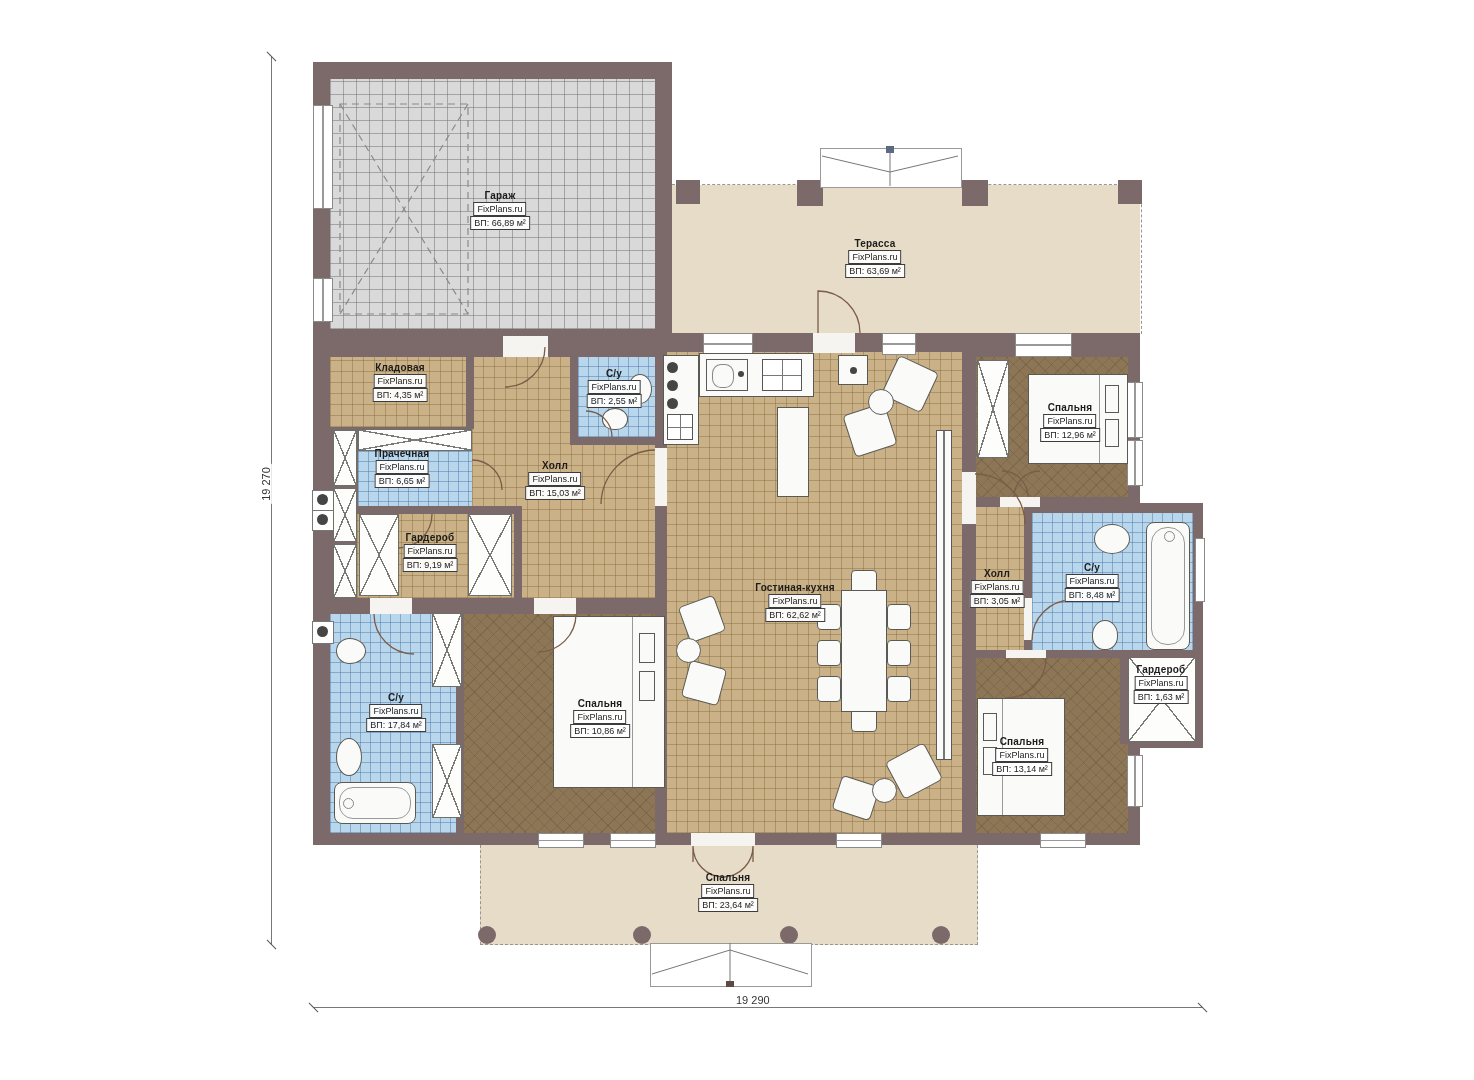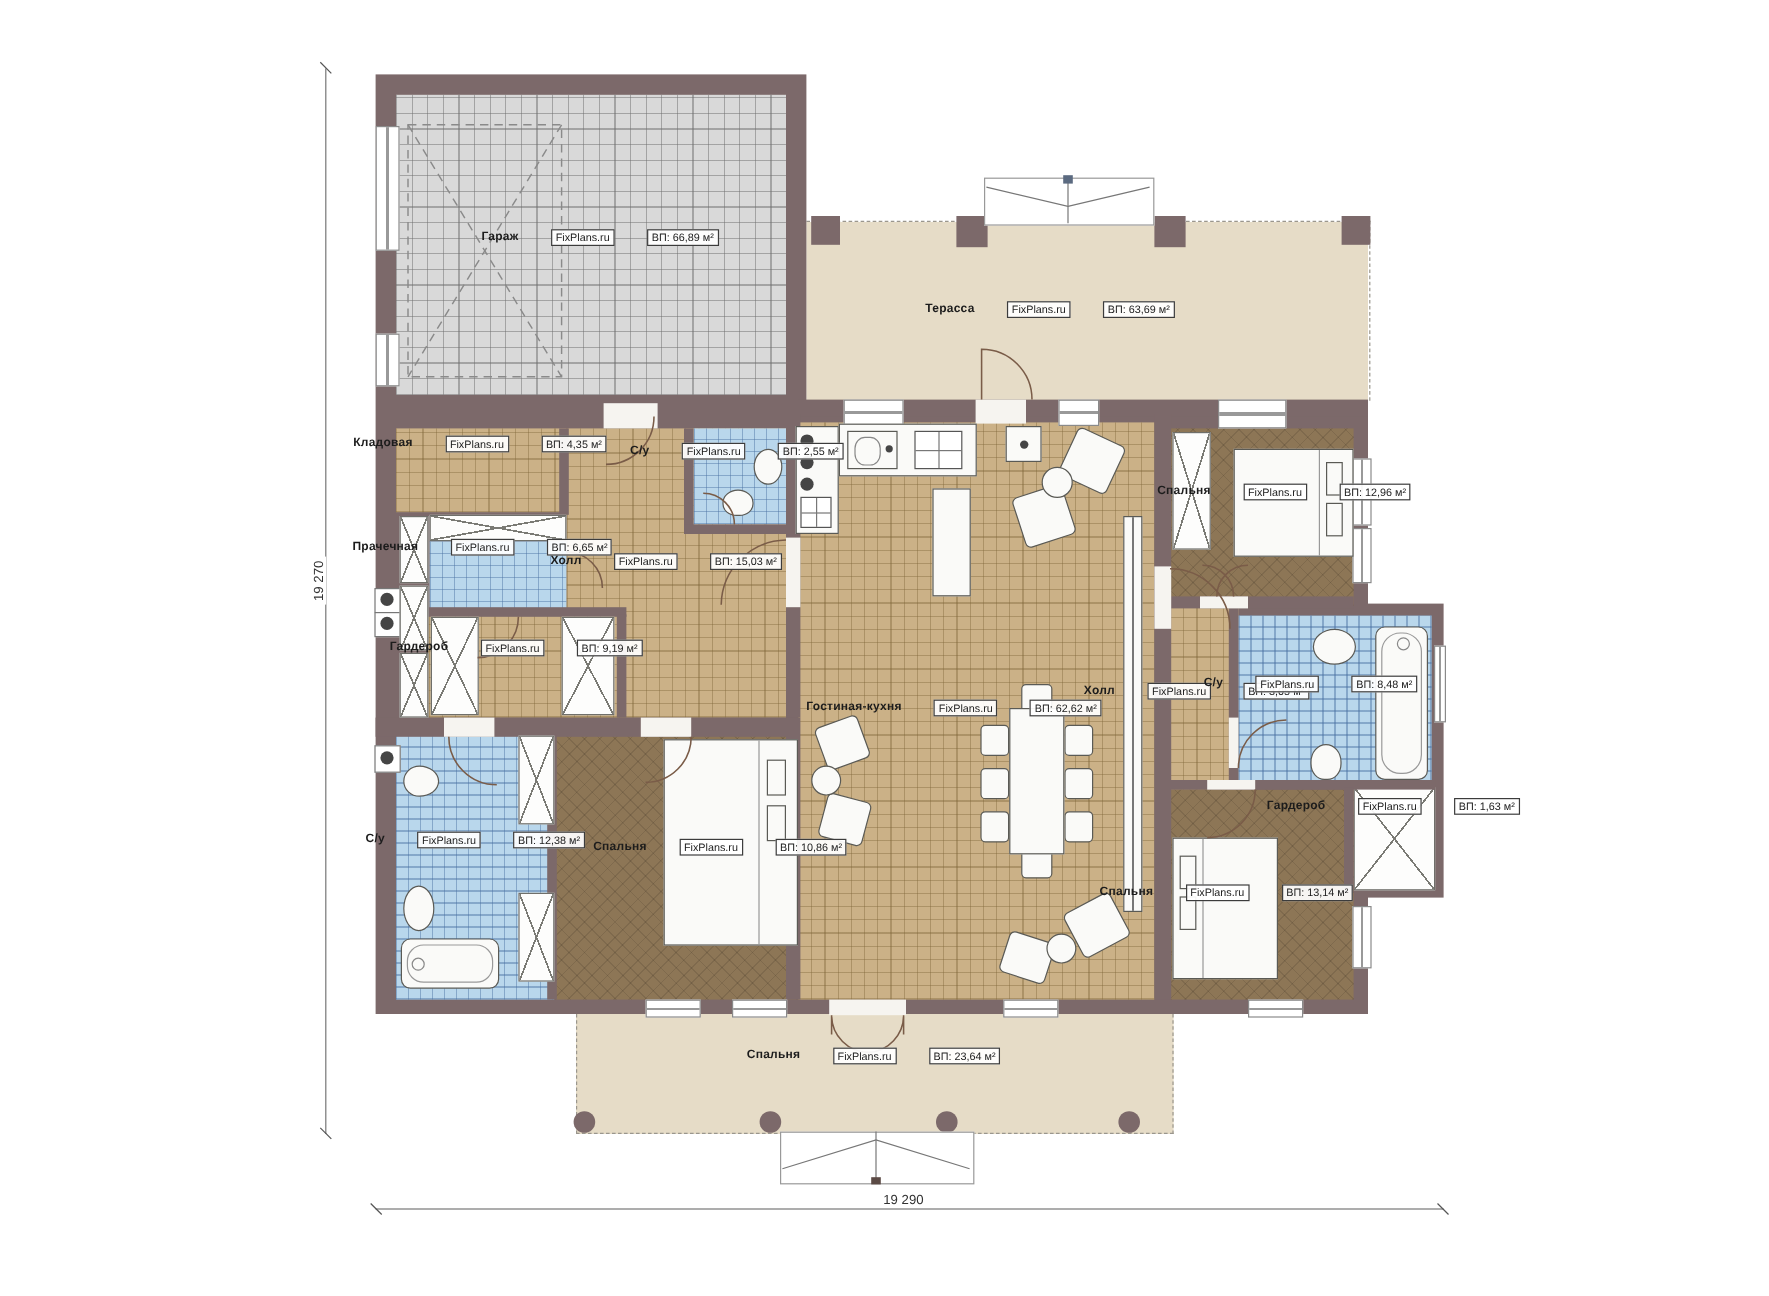--- a/index.html
+++ b/index.html
@@ -37,21 +37,21 @@
      background-image:linear-gradient(#777,#777),linear-gradient(#777,#777);
      background-size:1px 100%,100% 1px;background-position:center center;background-repeat:no-repeat;}
   .burner{background:#454545;border-radius:50%;}
   .dash{border:1px dashed #9a968d;box-sizing:border-box;}
   
   .rlabel{transform:translateX(-50%);text-align:center;z-index:40;color:#1c1c1c;white-space:nowrap;}
   .rname{font-size:10px;font-weight:700;letter-spacing:.2px;}
   .rbox{display:inline-block;font-size:9px;border:1px solid #3c3c3c;background:rgba(255,255,255,.93);
         padding:0 3px;margin-top:1px;line-height:12px;}
   .rbox+.rbox{margin-top:0;}
-  .lblcol{display:flex;align-items:center;gap:27px;}
+  .lblcol{display:flex;flex-direction:column;align-items:center;}
   
   .dimline{background:#777;}
   .dimtick{width:13px;height:1px;background:#555;transform:rotate(45deg);}
   .dimtext{font-size:11px;color:#333;background:#fff;padding:0 3px;}
   svg.overlay{position:absolute;left:0;top:0;z-index:30;pointer-events:none;}
   .z10{z-index:10;} .z15{z-index:15;} .z20{z-index:20;} .z25{z-index:25;} .z35{z-index:35;}
 </style>
 </head>
 <body>
 
@@ -265,21 +265,21 @@
       <path d="M1032,640 A40,40 0 0 1 1072,600"></path>
       <path d="M1046,658 A40,40 0 0 1 1006,698"></path>
     </g>
   </svg>
 
   <div class="abs rlabel lblcol" style="left:500px;top:190px;">
     <div class="rname">Гараж</div>
     <div class="rbox">FixPlans.ru</div>
     <div class="rbox">ВП: 66,89 м²</div>
   </div>
-  <div class="abs rlabel lblcol" style="left:875px;top:250px;">
+  <div class="abs rlabel lblcol" style="left:875px;top:238px;">
     <div class="rname">Терасса</div>
     <div class="rbox">FixPlans.ru</div>
     <div class="rbox">ВП: 63,69 м²</div>
   </div>
   <div class="abs rlabel lblcol" style="left:400px;top:362px;">
     <div class="rname">Кладовая</div>
     <div class="rbox">FixPlans.ru</div>
     <div class="rbox">ВП: 4,35 м²</div>
   </div>
   <div class="abs rlabel lblcol" style="left:614px;top:368px;">
@@ -298,21 +298,21 @@
     <div class="rbox">ВП: 15,03 м²</div>
   </div>
   <div class="abs rlabel lblcol" style="left:430px;top:532px;">
     <div class="rname">Гардероб</div>
     <div class="rbox">FixPlans.ru</div>
     <div class="rbox">ВП: 9,19 м²</div>
   </div>
   <div class="abs rlabel lblcol" style="left:396px;top:692px;">
     <div class="rname">С/у</div>
     <div class="rbox">FixPlans.ru</div>
-    <div class="rbox">ВП: 12,38 м²</div>
+    <div class="rbox">ВП: 17,84 м²</div>
   </div>
   <div class="abs rlabel lblcol" style="left:600px;top:698px;">
     <div class="rname">Спальня</div>
     <div class="rbox">FixPlans.ru</div>
     <div class="rbox">ВП: 10,86 м²</div>
   </div>
   <div class="abs rlabel lblcol" style="left:795px;top:582px;">
     <div class="rname">Гостиная-кухня</div>
     <div class="rbox">FixPlans.ru</div>
     <div class="rbox">ВП: 62,62 м²</div>

